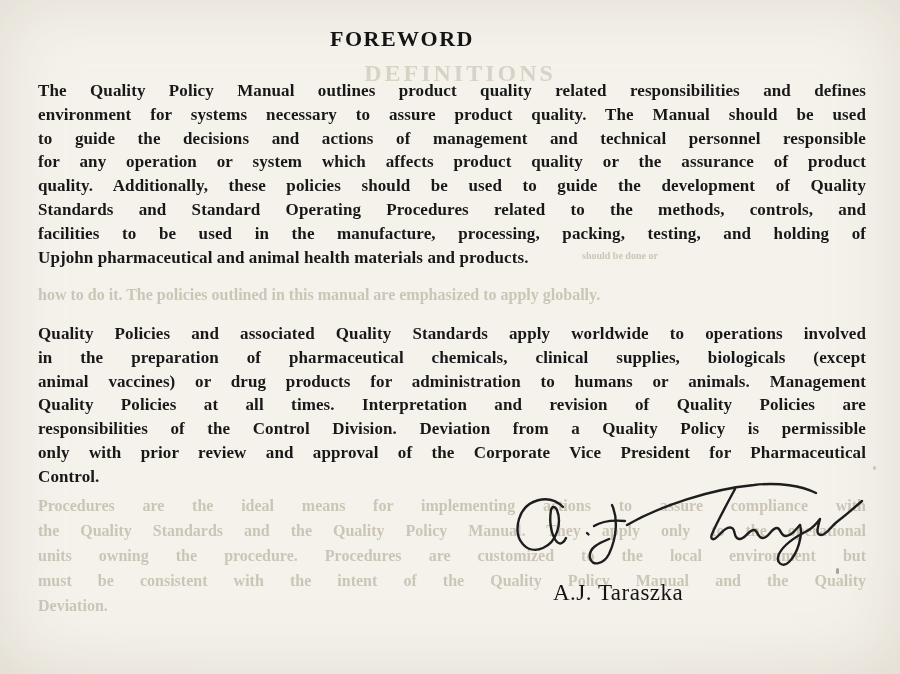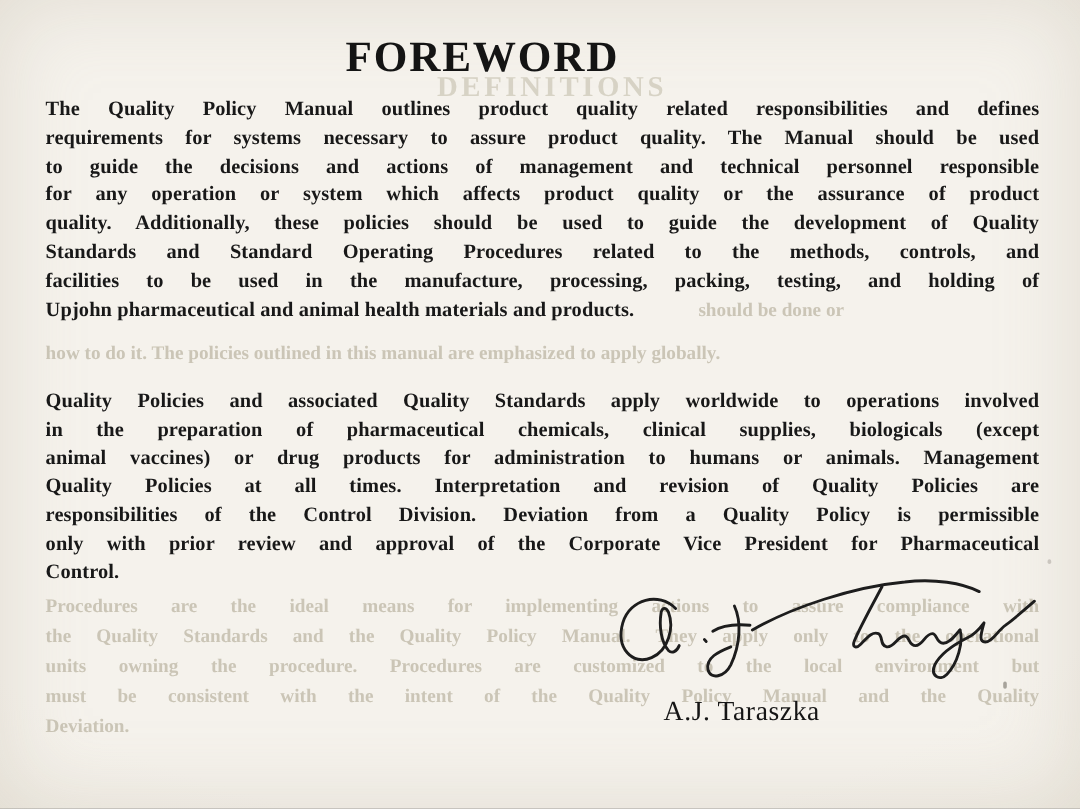--- a/index.html
+++ b/index.html
@@ -8,21 +8,21 @@
     width:900px;height:674px;
     background:radial-gradient(ellipse 120% 110% at 48% 42%, #f5f2ec 55%, #efebe2 85%, #e8e3d8 100%);
     box-shadow:inset 0 0 70px rgba(175,165,145,0.28);
     overflow:hidden;
     font-family:"Liberation Serif","DejaVu Serif",serif;
     color:#181818;
   }
   .title{
     position:absolute;top:26px;left:0;width:804px;
     text-align:center;
-    font-size:36px;font-weight:bold;letter-spacing:1.5px;
+    font-size:22px;font-weight:bold;letter-spacing:1.5px;
     color:#141414;
   }
   .para{
     position:absolute;left:38px;width:828px;
     font-size:17px;font-weight:bold;
     line-height:23.8px;
     letter-spacing:0.1px;
   }
   .para .ln{
     text-align:justify;
@@ -38,21 +38,21 @@
     color:rgba(168,160,138,0.55);
     font-weight:bold;
     filter:blur(0.5px);
     pointer-events:none;
   }
   .ghost-title{
     top:60px;left:0;width:920px;text-align:center;
     font-size:24px;letter-spacing:3px;
     color:rgba(180,172,150,0.45);
   }
-  .ghost-frag1{top:250px;left:582px;font-size:16px;}
+  .ghost-frag1{top:250px;left:582px;font-size:10px;}
   .ghost-frag2{top:274px;left:38px;width:828px;font-size:16px;margin-top:12px;}
   .ghost-block{
     top:493px;left:38px;width:828px;
     font-size:16px;line-height:25px;
   }
   .ghost-block .gln{text-align:justify;text-align-last:justify;height:25px;}
   .ghost-block .gln.last{text-align-last:left;}
   .signature{
     position:absolute;left:497px;top:477px;width:375px;height:106px;
   }
@@ -76,21 +76,21 @@
     <div class="gln">the Quality Standards and the Quality Policy Manual.  They apply only to the operational</div>
     <div class="gln">units owning the procedure.  Procedures are customized to the local environment but</div>
     <div class="gln">must be consistent with the intent of the Quality Policy Manual and the Quality</div>
     <div class="gln last">Deviation.</div>
   </div>
 
   <div class="title">FOREWORD</div>
 
   <div class="para" id="p1">
     <div class="ln">The Quality Policy Manual outlines product quality related responsibilities and defines</div>
-    <div class="ln">requirements for systems necessary to assure product quality. The Manual should be used</div>
+    <div class="ln">environment for systems necessary to assure product quality. The Manual should be used</div>
     <div class="ln">to guide the decisions and actions of management and technical personnel responsible</div>
     <div class="ln">for any operation or system which affects product quality or the assurance of product</div>
     <div class="ln">quality. Additionally, these policies should be used to guide the development of Quality</div>
     <div class="ln">Standards and Standard Operating Procedures related to the methods, controls, and</div>
     <div class="ln">facilities to be used in the manufacture, processing, packing, testing, and holding of</div>
     <div class="ln last">Upjohn pharmaceutical and animal health materials and products.</div>
   </div>
 
   <div class="para" id="p2">
     <div class="ln">Quality Policies and associated Quality Standards apply worldwide to operations involved</div>

